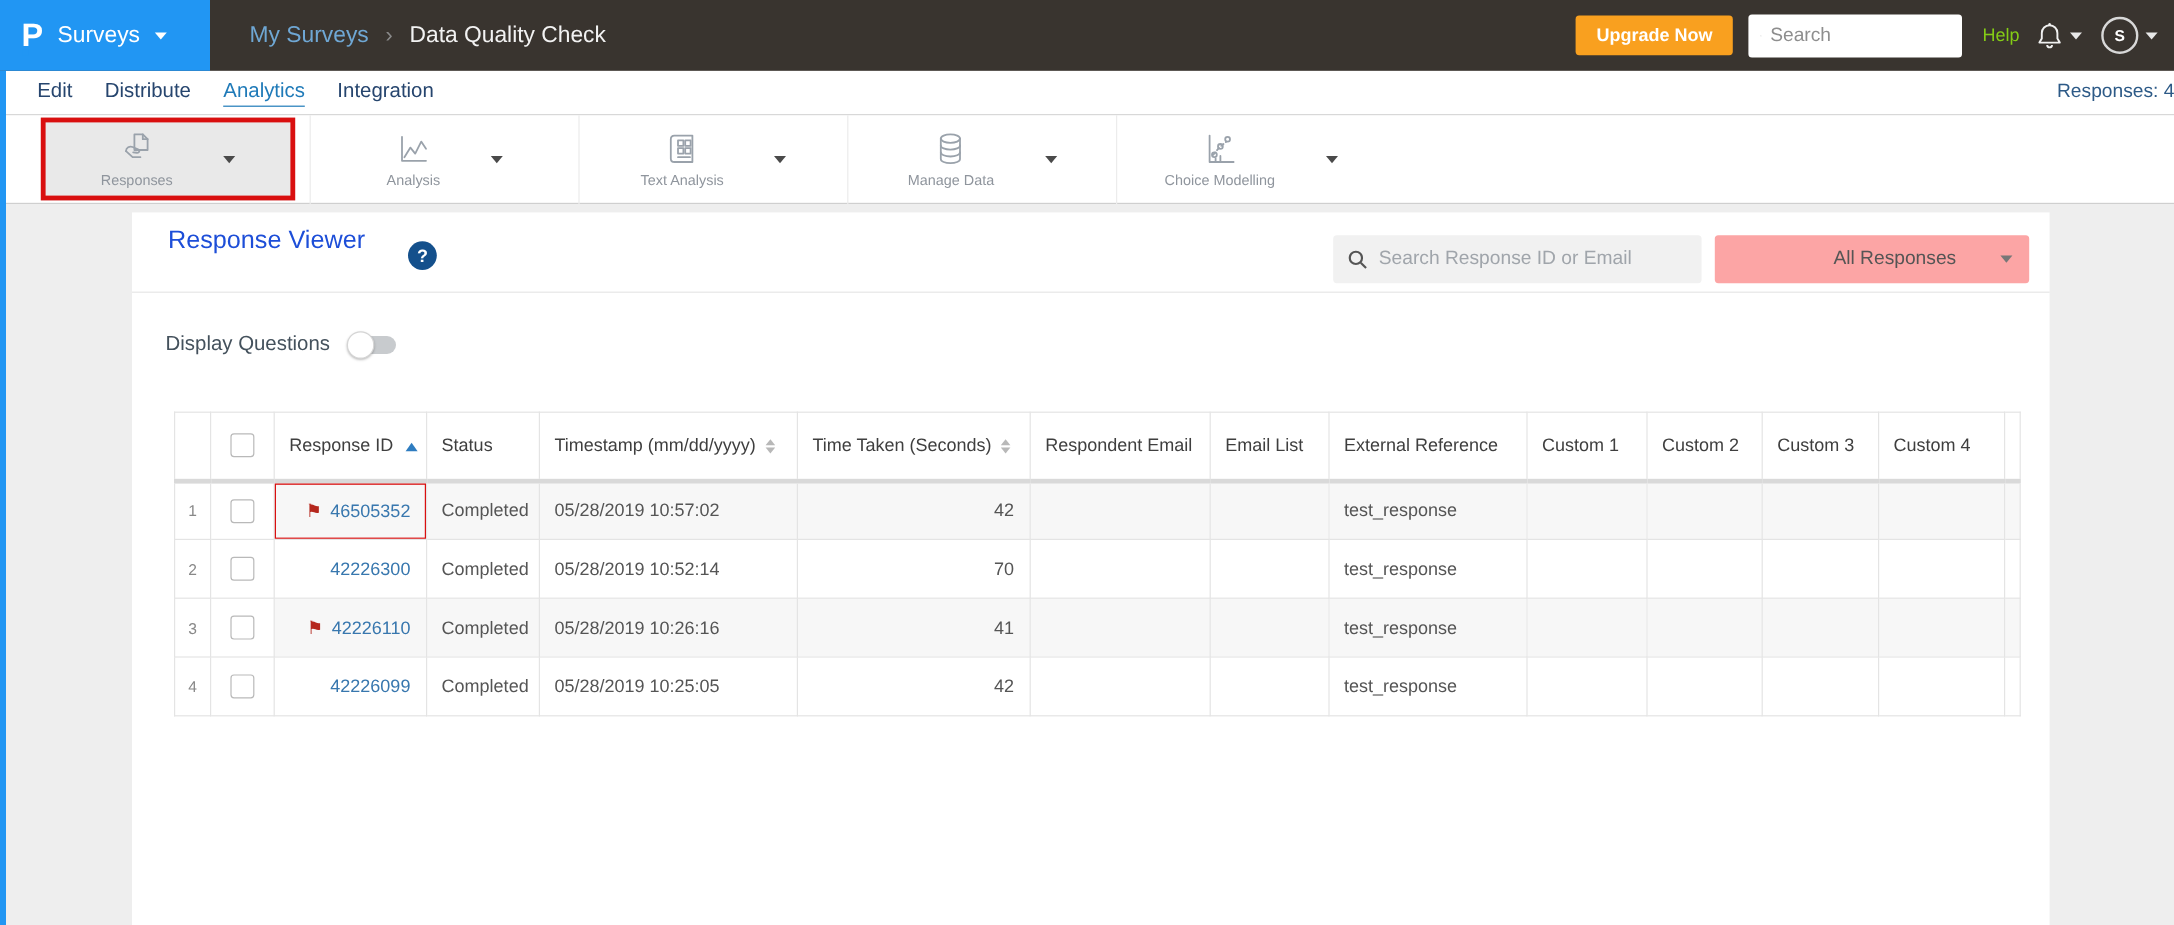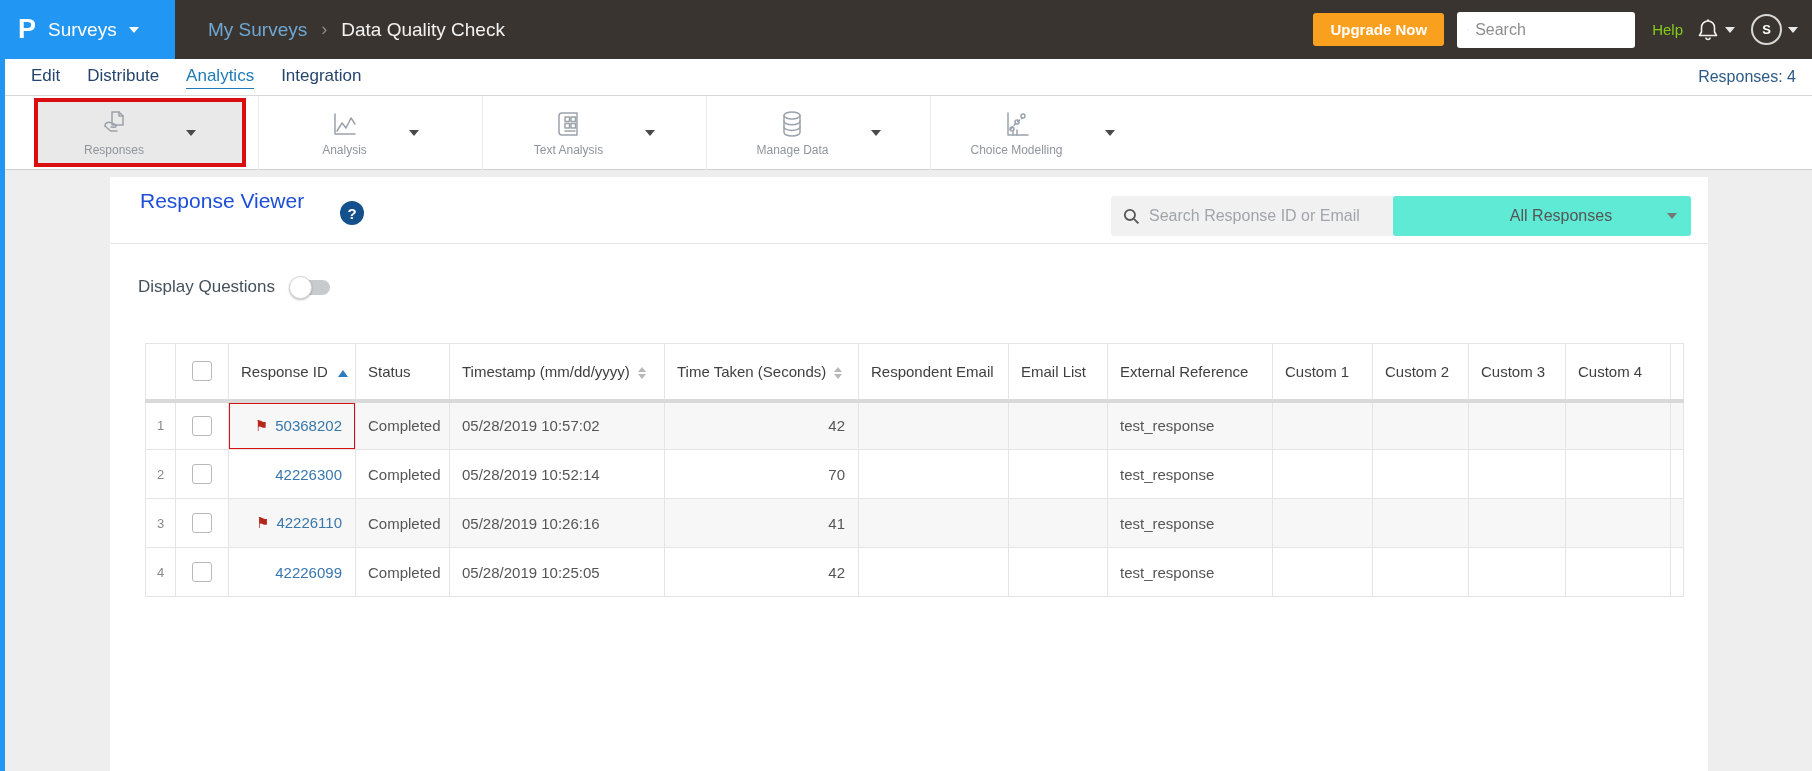--- a/index.html
+++ b/index.html
@@ -37,21 +37,21 @@
     display:flex; align-items:center; justify-content:center; color:#fff; font-size:13px; font-weight:bold; cursor:pointer; }
   .avatar-caret { margin-left:6px; }
   
   .side-stripe { position:absolute; left:0; top:59px; width:5px; height:712px; background:var(--accent-blue,#2196f3); }
   
   .nav-row { position:absolute; left:5px; top:59px; width:1807px; height:36px; background:#fff;
     display:flex; align-items:center; }
   .nav-item { font-size:17px; color:#26456e; margin-left:27px; cursor:pointer; padding-bottom:2px; }
   .nav-item:first-child { margin-left:26px; }
   .nav-item.active { color:var(--active-nav-blue,#1f7ab8); border-bottom:1px solid var(--active-nav-blue,#1f7ab8); }
-  .nav-count { margin-left:auto; margin-right:16px; font-size:16px; color:#2d5a87; }
+  .nav-count { margin-left:auto; font-size:16px; color:#2d5a87; }
   
   .toolbar { position:absolute; left:5px; top:95px; width:1807px; height:75px; background:#fff;
     border-top:1px solid #d8d8d8; border-bottom:1px solid #cfcfcf; display:flex; align-items:center; padding-left:29px; }
   .tgroup { width:224px; height:74px; display:flex; align-items:center; justify-content:center; gap:42px; cursor:pointer; }
   .tgroup + .tgroup { border-left:1px solid #ececec; }
   .tgroup.annotated { width:212px; height:69px; margin-right:12px;
     background:#e9e9e9; border:4px solid var(--annotation-red,#d90f0f); }
   .tab { display:flex; flex-direction:column; align-items:center; }
   .tab svg { stroke:#9aa2ab; fill:none; stroke-width:1.5; stroke-linecap:round; stroke-linejoin:round; }
   .tab-label { font-size:12px; color:#8f959d; margin-top:4px; white-space:nowrap; }
@@ -59,21 +59,21 @@
   .card { position:absolute; left:110px; top:177px; width:1598px; height:594px; background:#fff; }
   .card-header { position:absolute; left:0; top:0; width:100%; height:67px; border-bottom:1px solid #e6e6e6; }
   .viewer-title { position:absolute; left:30px; top:12px; font-size:21px; color:#1d4ed8; }
   .help-badge { position:absolute; left:230px; top:24px; width:24px; height:24px; border-radius:50%;
     background:var(--help-badge-blue,#14508c); color:#fff; font-size:15px; font-weight:bold;
     display:flex; align-items:center; justify-content:center; cursor:pointer; }
   .rv-search { position:absolute; right:290px; top:19px; width:307px; height:40px; background:#f1f1f1;
     border-radius:3px; display:flex; align-items:center; padding:0 12px; gap:9px; }
   .rv-search input { border:none; outline:none; background:transparent; font-family:inherit; font-size:16px; width:250px; color:#555; }
   .rv-search input::placeholder { color:#a0a5ab; }
-  .rv-filter { position:absolute; right:17px; top:19px; width:298px; height:40px; background:#5eead4;
+  .rv-filter { position:absolute; right:17px; top:19px; width:262px; height:40px; background:#fca5a5;
     border-radius:3px; display:flex; align-items:center; justify-content:center; gap:0; cursor:pointer;padding-left:38px; }
   .rv-filter .f-label { font-size:16px; color:#555; }
   .rv-filter .caret { position:absolute; right:14px; }
   
   .dq-row { position:absolute; left:28px; top:100px; display:flex; align-items:center; gap:16px; }
   .dq-label { font-size:17px; color:#44515c; }
   .switch { width:39px; height:15px; background:#c8cbce; border-radius:8px; position:relative; cursor:pointer; }
   .switch .knob { position:absolute; left:-2px; top:-4px; width:23px; height:23px; border-radius:50%;
     background:#fff; border:1px solid #d5d5d5; box-shadow:0 1px 2px rgba(0,0,0,.25); }
   
@@ -283,21 +283,21 @@
             <th><span>Custom 2</span></th>
             <th><span>Custom 3</span></th>
             <th><span>Custom 4</span></th>
             <th class="no-sort"></th>
           </tr>
         </thead>
         <tbody>
           <tr>
             <td class=" c-num">1</td>
             <td class="c-check"><span class="cb"></span></td>
-            <td class="stripe c-right" style="position: relative;"><span class="flag">⚑</span><span class="rid-link">50368202</span><div class="cell-annotation"></div></td>
+            <td class="stripe c-right" style="position: relative;"><span class="flag">⚑</span><span class="rid-link">46505352</span><div class="cell-annotation"></div></td>
             <td class="stripe">Completed</td>
             <td class="stripe">05/28/2019 10:57:02</td>
             <td class="stripe c-right">42</td>
             <td class="stripe"></td>
             <td class="stripe"></td>
             <td class="stripe">test_response</td>
             <td class="stripe"></td>
             <td class="stripe"></td>
             <td class="stripe"></td>
             <td class="stripe"></td>

